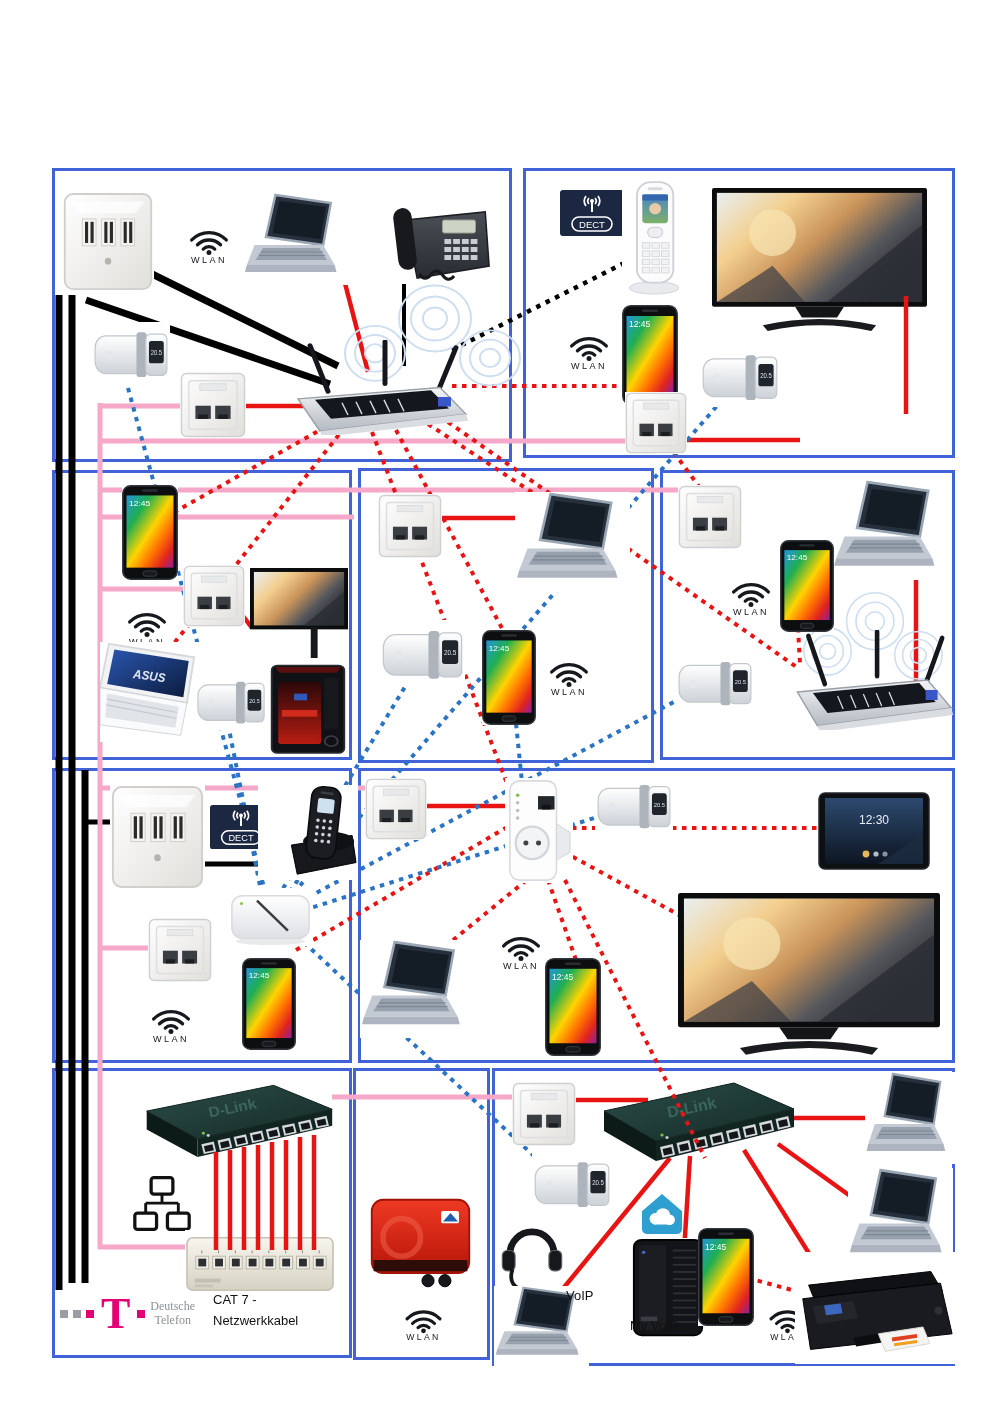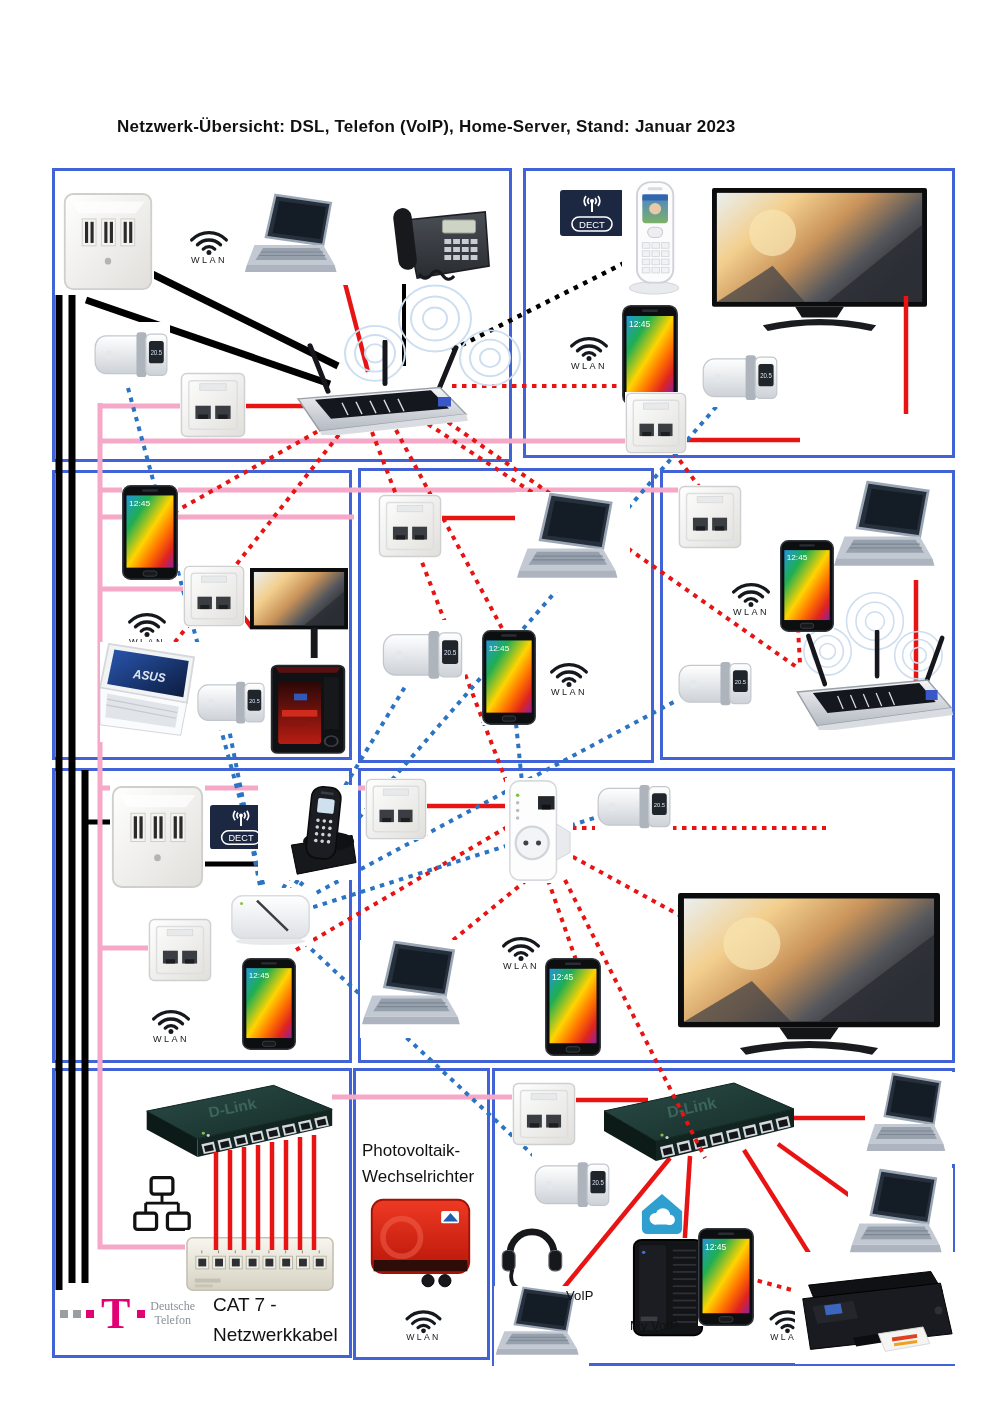--- a/index.html
+++ b/index.html
@@ -7,21 +7,21 @@
         font-family:"Liberation Sans",sans-serif;color:#111;}
   .zone{position:absolute;border:3px solid var(--border,#4262d8);z-index:0;}
   svg.layer{position:absolute;left:0;top:0;z-index:2;pointer-events:none;}
   svg.overlay{z-index:4;}
   .fx{position:absolute;z-index:1;background:transparent;}
   .dev{position:absolute;z-index:3;background:#fff;}
   .dev svg{display:block;width:100%;height:100%;}
   .txt{position:absolute;z-index:5;}
   .title{font-size:17px;font-weight:bold;letter-spacing:.2px;}
   .big{font-size:13px;} .pv{font-size:17px;line-height:1.55;}
-  .cat7{font-size:19px;line-height:1.6;}
+  .cat7{font-size:13px;line-height:1.6;}
   .lk{stroke:var(--black,#000);stroke-width:7;}
   .lk5{stroke:var(--black,#000);stroke-width:5;}
   .lk4{stroke:var(--black,#000);stroke-width:4;}
   .lkd{stroke:var(--black,#000);stroke-width:4.5;stroke-dasharray:4.5 6;}
   .lp{stroke:var(--pink,#f6a8c8);stroke-width:5;fill:none;}
   .lr{stroke:var(--red,#e81414);stroke-width:4.5;}
   .ld{stroke:var(--red,#e81414);stroke-width:4;stroke-dasharray:4.5 5.5;}
   .lb{stroke:var(--blue,#2b74c4);stroke-width:4;stroke-dasharray:4.5 5.5;}
   .tkm{display:flex;align-items:center;gap:5px;font-family:"Liberation Serif",serif;}
   .tkm .sqg{width:8px;height:8px;background:#9a9ea3;}
@@ -99,21 +99,20 @@
           <stop offset="0" stop-color="#ffffff"></stop>
           <stop offset="1" stop-color="#e0dfdb"></stop>
         </linearGradient>
       <linearGradient id="tbg" x1="0" y1="0" x2="0" y2="1">
           <stop offset="0" stop-color="#2c4a6e"></stop>
           <stop offset="1" stop-color="#0d1522"></stop>
         </linearGradient>
     </defs>
   </svg>
 
-  <div class="txt title" style="left:117px;top:117px;width:720px;">Netzwerk-Übersicht: DSL, Telefon (VoIP), Home-Server, Stand: Januar 2023</div>
 
   <div class="zone" style="left:52px;top:168px;width:454px;height:288px;"></div>
   <div class="zone" style="left:523px;top:168px;width:426px;height:284px;"></div>
   <div class="zone" style="left:52px;top:470px;width:294px;height:284px;"></div>
   <div class="zone" style="left:358px;top:468px;width:290px;height:289px;"></div>
   <div class="zone" style="left:660px;top:470px;width:289px;height:284px;"></div>
   <div class="zone" style="left:52px;top:768px;width:294px;height:289px;"></div>
   <div class="zone" style="left:358px;top:768px;width:591px;height:289px;"></div>
   <div class="zone" style="left:52px;top:1068px;width:294px;height:284px;"></div>
   <div class="zone" style="left:353px;top:1068px;width:131px;height:286px;"></div>
@@ -758,20 +757,31 @@
   <div class="dev" style="left:595px;top:775px;width:78px;height:60px;">
     <svg viewBox="0 0 100 72" preserveAspectRatio="none">
       <rect x="4" y="16" width="72" height="44" rx="14" fill="url(#thg)" stroke="#c2c7cd" stroke-width="1.5"></rect>
       <circle cx="22" cy="38" r="5" fill="#e4e8ec"></circle>
       <rect x="57" y="12" width="13" height="52" rx="4" fill="#aeb4bc"></rect>
       <rect x="69" y="14" width="27" height="48" rx="6" fill="url(#thg)" stroke="#c2c7cd" stroke-width="1.5"></rect>
       <rect x="73" y="22" width="19" height="26" rx="3" fill="#20242b"></rect>
       <text x="82.5" y="38.5" font-size="7.5" fill="#d7e4f2" text-anchor="middle">20.5</text>
     </svg>
   </div>
+  <div class="dev" style="left:818px;top:792px;width:112px;height:78px;">
+    <svg viewBox="0 0 112 78" preserveAspectRatio="none">
+      <rect x="1" y="1" width="110" height="76" rx="6" fill="#0e0f12" stroke="#26282e" stroke-width="1.5"></rect>
+      <rect x="7" y="6" width="98" height="66" fill="url(#tbg)"></rect>
+      <text x="56" y="32" font-size="12" fill="#e8eef5" text-anchor="middle">12:30</text>
+      <circle cx="48" cy="62" r="3.4" fill="#e8b75a"></circle>
+      <circle cx="58" cy="62" r="2.6" fill="#dfe5ec" opacity=".8"></circle>
+      <circle cx="67" cy="62" r="2.6" fill="#9fb4c6" opacity=".8"></circle>
+      <polygon points="60,72 105,42 105,72" fill="#1d2d40" opacity=".8"></polygon>
+    </svg>
+  </div>
   <div class="dev" style="left:360px;top:940px;width:112px;height:98px;">
     <svg viewBox="0 0 110 92" preserveAspectRatio="none">
       <polygon points="34,2 92,10 84,52 24,44" fill="#26303c" stroke="#9aa6b4" stroke-width="2.5"></polygon>
       <polygon points="38,8 87,14 81,46 31,40" fill="#141c26"></polygon>
       <polygon points="12,52 84,52 96,72 4,72" fill="#c3c9d3"></polygon>
       <polygon points="21,55 80,55 88,67 13,67" fill="#97a1ad"></polygon>
       <line x1="19" y1="59" x2="84" y2="59" stroke="#7d8794" stroke-width="1.2"></line>
       <line x1="17" y1="62.5" x2="86" y2="62.5" stroke="#7d8794" stroke-width="1.2"></line>
       <polygon points="4,72 96,72 98,79 2,79" fill="#aeb4bf"></polygon>
     </svg>
@@ -908,24 +918,20 @@
     <span class="sqm"></span>
     <span class="tee">T</span>
     <span class="sqm"></span>
     <span class="nm"><span>Deutsche</span><br><span>Telefon</span></span>
   </div>
   <div class="txt cat7" style="left:213px;top:1290px;">
     <div>CAT 7 -</div>
       <div>Netzwerkkabel</div>
   </div>
 
-  <div class="txt pv" style="left:362px;top:1138px;">
-    <div>Photovoltaik-</div>
-      <div>Wechselrichter</div>
-  </div>
   <div class="dev" style="left:368px;top:1196px;width:105px;height:96px;background:transparent;">
     <svg viewBox="0 0 112 102" preserveAspectRatio="none">
       <rect x="4" y="4" width="104" height="78" rx="12" fill="url(#invg)" stroke="#a01206" stroke-width="2"></rect>
       <circle cx="36" cy="44" r="20" fill="none" stroke="#f26450" stroke-width="6" opacity=".5"></circle>
       <rect x="78" y="16" width="19" height="13" rx="2" fill="#fff"></rect>
       <polygon points="80,27 88,18 96,27" fill="#1f5fae"></polygon>
       <rect x="6" y="68" width="100" height="12" fill="#2e0c08"></rect>
       <circle cx="64" cy="90" r="6.5" fill="#17181b" stroke="#000"></circle>
       <circle cx="82" cy="90" r="6.5" fill="#17181b" stroke="#000"></circle>
     </svg>

